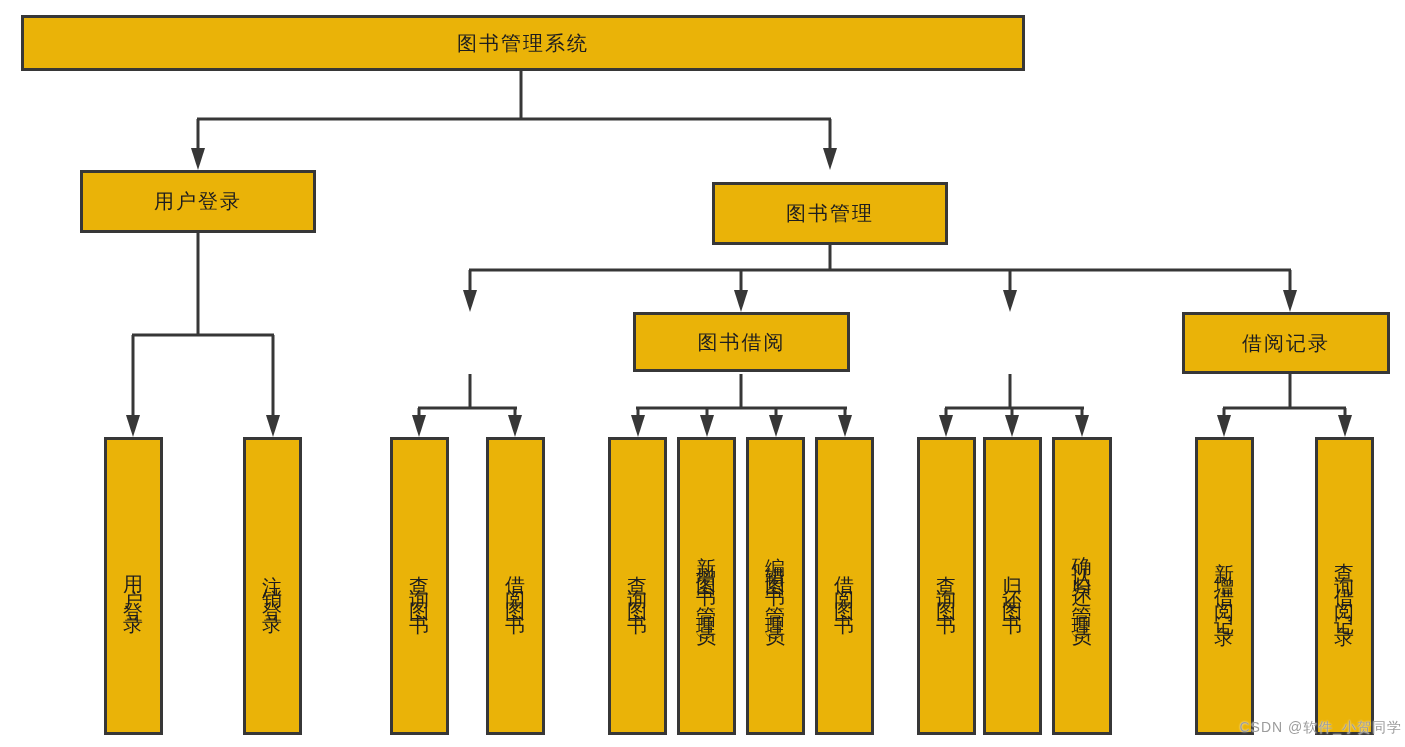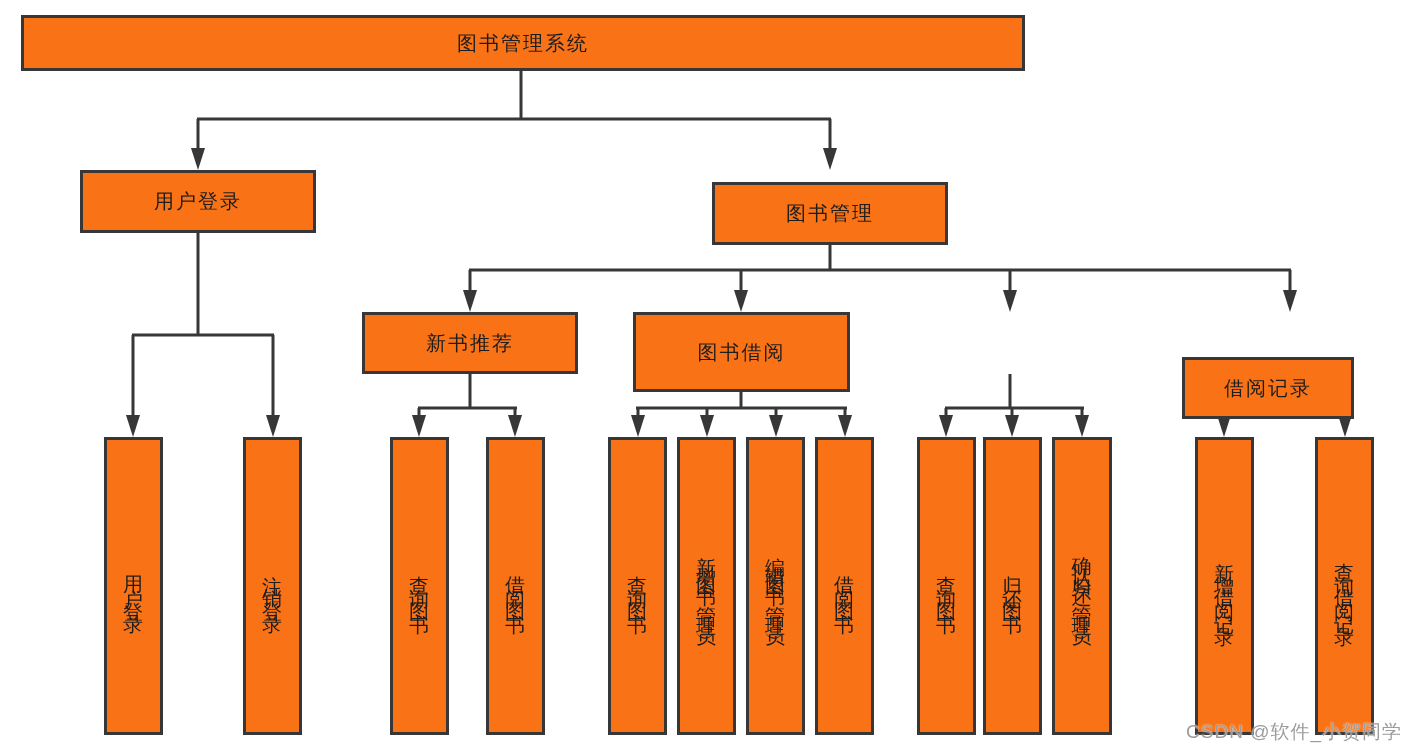--- a/index.html
+++ b/index.html
@@ -4,34 +4,34 @@
 <style>
   html,body { margin:0; padding:0; background:#fff; }
   .canvas {
     position:relative; width:1405px; height:747px; background:var(--bg,#ffffff);
     font-family:"Liberation Sans","DejaVu Sans",sans-serif; overflow:hidden;
   }
   .connector-svg { position:absolute; left:0; top:0; pointer-events:none; }
   .cline { stroke:var(--line,#373737); stroke-width:3; fill:none; }
   .ahead { fill:var(--line,#373737); stroke:none; }
   .box {
-    position:absolute; box-sizing:border-box; background:#f97316;
+    position:absolute; box-sizing:border-box; background:#eab308;
     border:3px solid var(--line,#373737);
     display:flex; align-items:center; justify-content:center;
     color:var(--text,#1d1d1f);
   }
   .hlabel { font-size:20px; letter-spacing:2px; white-space:nowrap; }
   .leaf { overflow:hidden; }
   .vtext {
     writing-mode:vertical-rl; text-orientation:mixed;
     font-size:20px; line-height:1; letter-spacing:13px; white-space:nowrap;
   }
   .vtext.tight { letter-spacing:10px; }
   .watermark {
-    position:absolute; right:3px; top:719px; font-size:19px;
+    position:absolute; right:3px; top:719px; font-size:14px;
     color:var(--watermark,#9c9c9c); letter-spacing:1px; white-space:nowrap;
     text-shadow:0 0 2px #ffffff;
   }
 </style>
 </head>
 <body>
 
 <div class="canvas">
 
   <svg class="connector-svg" width="1405" height="747" viewBox="0 0 1405 747">
@@ -100,27 +100,24 @@
     <span class="hlabel">图书管理系统</span>
   </div>
 
   <div class="box" style="left:80px; top:170px; width:236px; height:63px;">
     <span class="hlabel">用户登录</span>
   </div>
   <div class="box" style="left:712px; top:182px; width:236px; height:63px;">
     <span class="hlabel">图书管理</span>
   </div>
 
-  <div class="box" style="left:362px; top:312px; width:216px; height:62px;">
-    <span class="hlabel">新书推荐</span>
-  </div>
-  <div class="box" style="left:633px; top:312px; width:217px; height:80px;">
+  <div class="box" style="left:633px; top:312px; width:217px; height:60px;">
     <span class="hlabel">图书借阅</span>
   </div>
-  <div class="box" style="left:1182px; top:312px; width:172px; height:62px;margin-top:45px;">
+  <div class="box" style="left:1182px; top:312px; width:208px; height:62px;">
     <span class="hlabel">借阅记录</span>
   </div>
 
   <div class="box leaf" style="left:104px; top:437px; width:59px; height:298px;">
     <span class="vtext">用户登录</span>
   </div>
   <div class="box leaf" style="left:243px; top:437px; width:59px; height:298px;">
     <span class="vtext">注销登录</span>
   </div>
 

